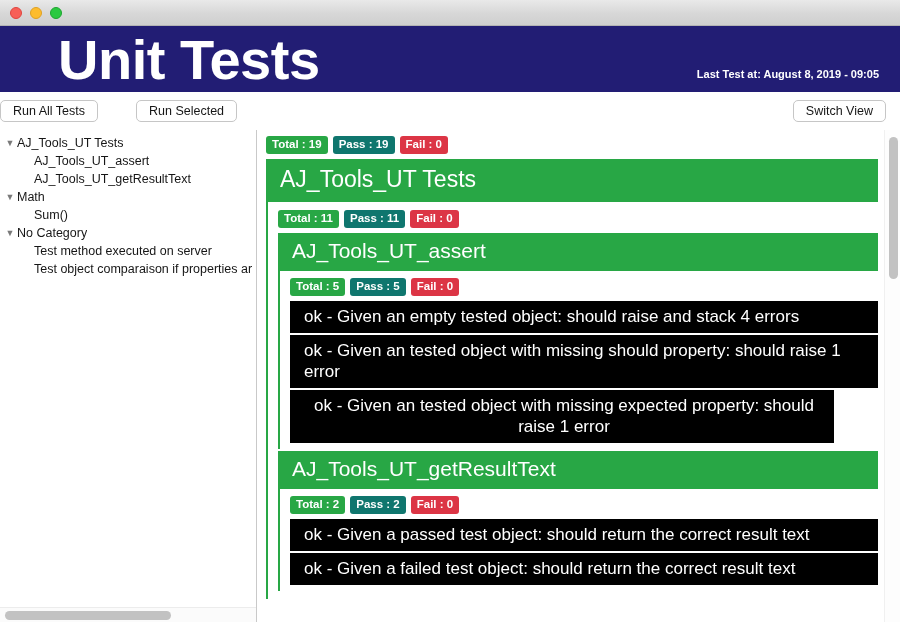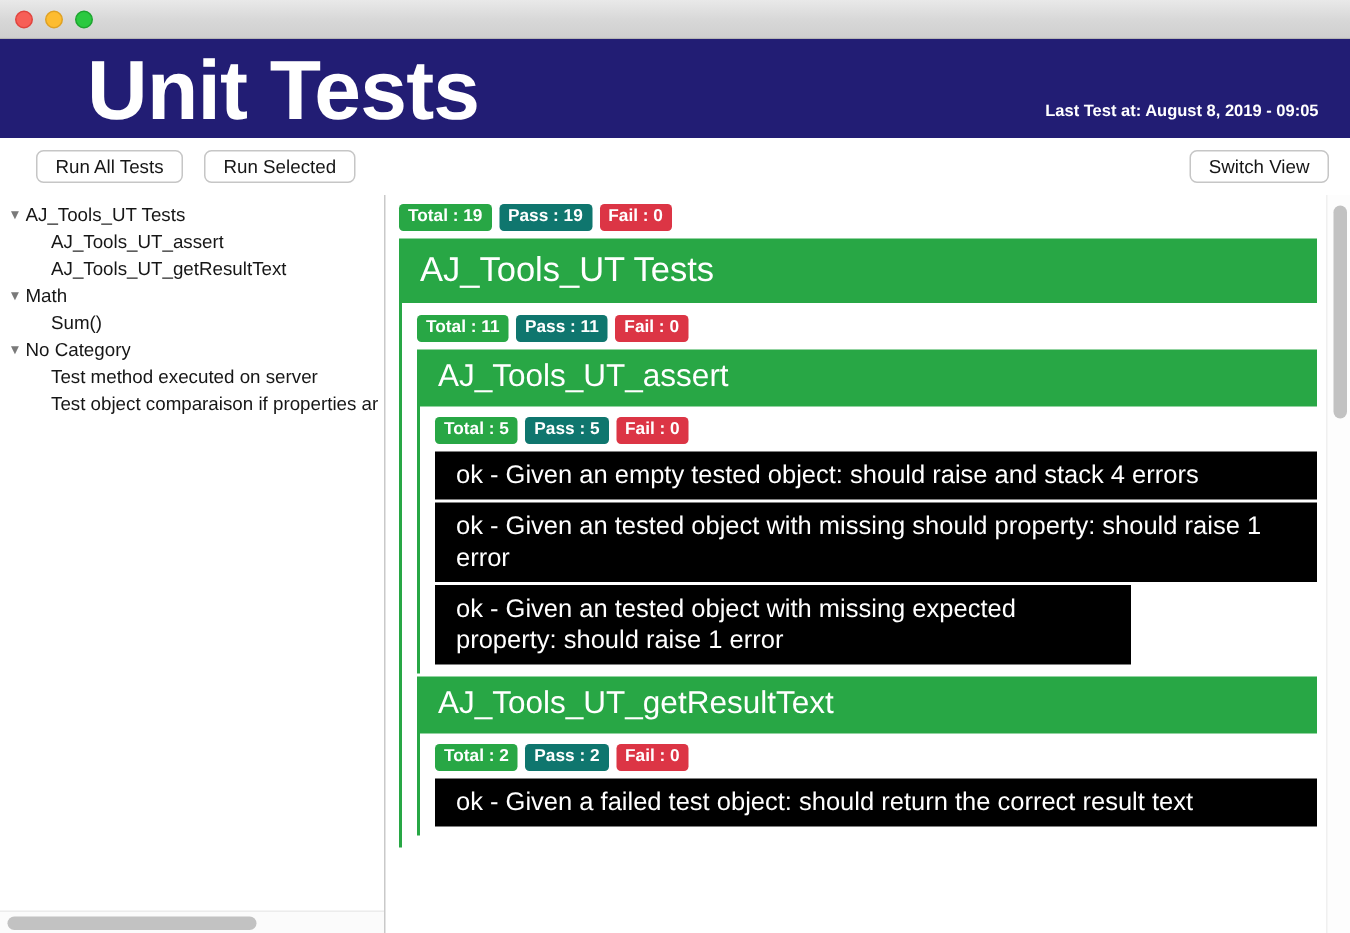--- a/index.html
+++ b/index.html
@@ -69,21 +69,21 @@
     border: 1px solid #c6c6c6;
     border-radius: 5px;
     font-family: "Liberation Sans", sans-serif;
     font-size: 12.5px;
     color: #161616;
     padding: 0 12px;
     line-height: 20px;
     white-space: nowrap;
     cursor: default;
   }
-  #btn-run-all    { left: 24px; }
+  #btn-run-all    { left: 0; }
   #btn-run-sel    { left: 136px; }
   #btn-switch     { right: 14px; }
 
   
   .body-split {
     position: absolute; left: 0; top: 130px;
     width: 900px; height: 492px;
     background: #ffffff;
   }
 
@@ -290,35 +290,36 @@
             <div class="suite-body">
 
               <div class="badges">
                 <span class="badge total">Total : 5</span>
                 <span class="badge pass">Pass : 5</span>
                 <span class="badge fail">Fail : 0</span>
               </div>
 
               <div class="test-row">ok - Given an empty tested object: should raise and stack 4 errors</div>
               <div class="test-row">ok - Given an tested object with missing should property: should raise 1 error</div>
-              <div class="test-row" style="width:464px;">ok - Given an tested object with missing expected property: should raise 1 error</div>
+              <div class="test-row" style="width:544px;text-align:center;">ok - Given an tested object with missing expected property: should raise 1 error</div>
 
             </div>
           </div>
 
           <div class="suite level2">
             <div class="suite-header">AJ_Tools_UT_getResultText</div>
             <div class="suite-body">
 
               <div class="badges">
                 <span class="badge total">Total : 2</span>
                 <span class="badge pass">Pass : 2</span>
                 <span class="badge fail">Fail : 0</span>
               </div>
 
+              <div class="test-row">ok - Given a passed test object: should return the correct result text</div>
               <div class="test-row">ok - Given a failed test object: should return the correct result text</div>
 
             </div>
           </div>
 
         </div>
       </div>
 
       <div class="vscroll-track">
         <div class="vscroll-thumb"></div>

